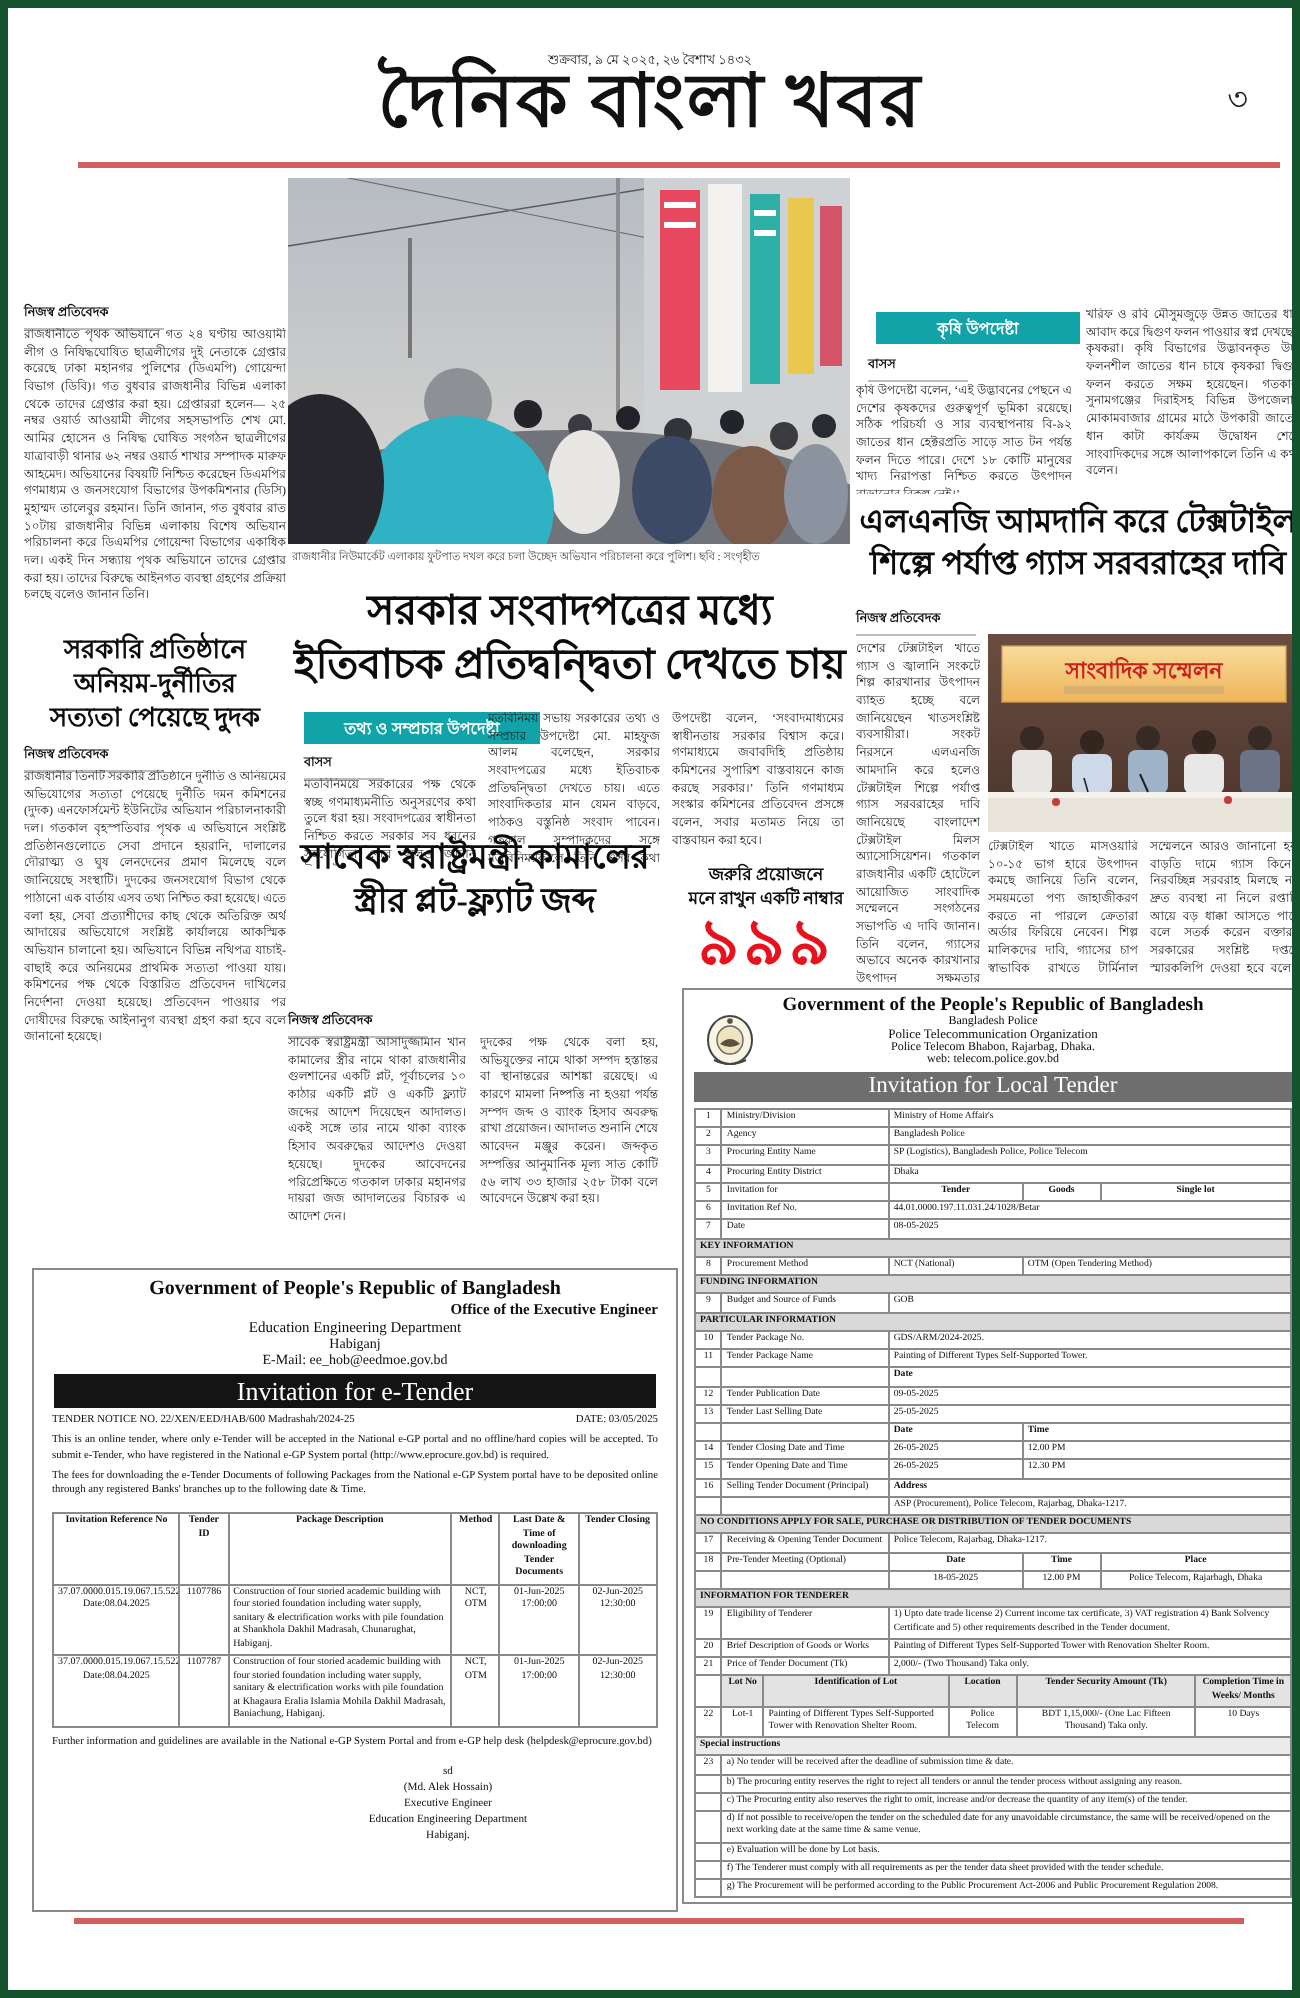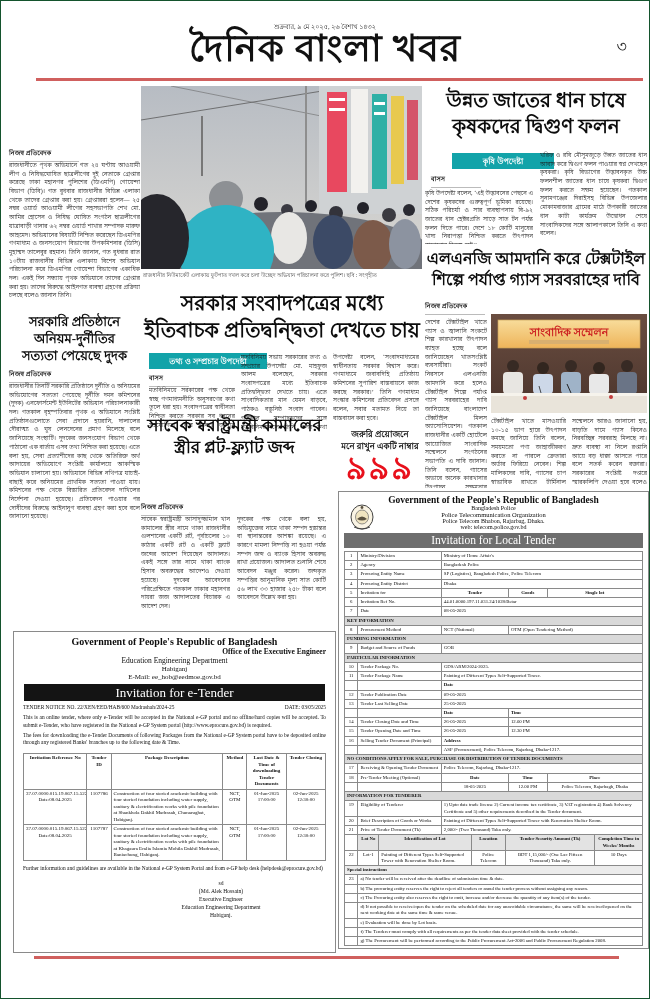--- a/index.html
+++ b/index.html
@@ -1,17 +1,17 @@
 <!DOCTYPE html>
 <html><head>
 <meta charset="utf-8">
 <style>
   html,body{margin:0;padding:0;background:#e9e9e9;}
   .page{position:relative;width:650px;height:999px;background:#fff;margin:0 auto;overflow:hidden;
-        font-family:"Liberation Serif",serif;color:#111;border:1px solid #14532d;box-sizing:border-box;}
+        font-family:"Liberation Serif",serif;color:#111;border:4px solid #14532d;box-sizing:border-box;}
   .abs{position:absolute;box-sizing:border-box;}
   .bn-h{font-weight:700;font-family:"Liberation Serif",serif;color:#0c0c0c;text-align:center;
         white-space:pre-line;line-height:1.32;}
   .bt{font-family:"Liberation Serif",serif;font-size:6px;line-height:1.45;text-align:justify;
       color:#1c1c1c;overflow:hidden;}
   .byline{font-weight:700;font-size:6.4px;color:#111;border-bottom:1px solid #bbb;
           padding-bottom:2px;font-family:"Liberation Serif",serif;}
   .tag{background:#12a3a9;color:#fff;font-weight:700;font-size:8px;display:flex;align-items:center;
        justify-content:center;font-family:"Liberation Sans",sans-serif;}
   .rule{background:#d0605e;}
@@ -85,23 +85,21 @@
       <ellipse cx="232" cy="160" rx="20" ry="26" fill="#7c5a4a"></ellipse>
       <ellipse cx="264" cy="158" rx="16" ry="25" fill="#8c93a0"></ellipse>
       <circle cx="85" cy="112" r="17" fill="#8d9094"></circle>
       <ellipse cx="85" cy="165" rx="48" ry="46" fill="#2fb3c4"></ellipse>
       <ellipse cx="16" cy="152" rx="32" ry="44" fill="#26262c"></ellipse>
       <rect x="60" y="30" width="2" height="60" fill="#777"></rect>
     </svg>
   </div>
   <div class="abs" style="top:271px;left:142px;width:278px;font-size:5.5px;color:#444;">রাজধানীর নিউমার্কেট এলাকায় ফুটপাত দখল করে চলা উচ্ছেদ অভিযান পরিচালনা করে পুলিশ। ছবি : সংগৃহীত</div>
 
-  <div class="abs bn-h" style="top:86px;left:424px;width:222px;font-size:20px;">উন্নত জাতের ধান চাষে
-কৃষকদের দ্বিগুণ ফলন</div>
-  <div class="abs tag" style="top:152px;left:451px;width:102px;height:16px;">কৃষি উপদেষ্টা</div>
+  <div class="abs tag" style="top:152px;left:434px;width:102px;height:16px;">কৃষি উপদেষ্টা</div>
   <div class="abs byline" style="top:173px;left:430px;width:50px;">বাসস</div>
   <div class="abs bt" style="top:150px;left:539px;width:107px;height:93px;">খরিফ ও রবি মৌসুমজুড়ে উন্নত জাতের ধান আবাদ করে দ্বিগুণ ফলন পাওয়ার স্বপ্ন দেখছেন কৃষকরা। কৃষি বিভাগের উদ্ভাবনকৃত উচ্চ ফলনশীল জাতের ধান চাষে কৃষকরা দ্বিগুণ ফলন করতে সক্ষম হয়েছেন। গতকাল সুনামগঞ্জের দিরাইসহ বিভিন্ন উপজেলার মোকামবাজার গ্রামের মাঠে উপকারী জাতের ধান কাটা কার্যক্রম উদ্বোধন শেষে সাংবাদিকদের সঙ্গে আলাপকালে তিনি এ কথা বলেন।</div>
   <div class="abs bt" style="top:188px;left:424px;width:108px;height:55px;">কৃষি উপদেষ্টা বলেন, ‘এই উদ্ভাবনের পেছনে এ দেশের কৃষকদের গুরুত্বপূর্ণ ভূমিকা রয়েছে। সঠিক পরিচর্যা ও সার ব্যবস্থাপনায় বি-৯২ জাতের ধান হেক্টরপ্রতি সাড়ে সাত টন পর্যন্ত ফলন দিতে পারে। দেশে ১৮ কোটি মানুষের খাদ্য নিরাপত্তা নিশ্চিত করতে উৎপাদন বাড়ানোর বিকল্প নেই।’</div>
 
   <div class="abs bn-h" style="top:247px;left:424px;width:222px;font-size:16px;">এলএনজি আমদানি করে টেক্সটাইল
 শিল্পে পর্যাপ্ত গ্যাস সরবরাহের দাবি</div>
   <div class="abs" style="top:300px;left:424px;width:62px;height:187px;">
     <div class="byline" style="width:60px;">নিজস্ব প্রতিবেদক</div>
     <div class="bt" style="height:170px;margin-top:3px;">দেশের টেক্সটাইল খাতে গ্যাস ও জ্বালানি সংকটে শিল্প কারখানার উৎপাদন ব্যাহত হচ্ছে বলে জানিয়েছেন খাতসংশ্লিষ্ট ব্যবসায়ীরা। সংকট নিরসনে এলএনজি আমদানি করে হলেও টেক্সটাইল শিল্পে পর্যাপ্ত গ্যাস সরবরাহের দাবি জানিয়েছে বাংলাদেশ টেক্সটাইল মিলস অ্যাসোসিয়েশন। গতকাল রাজধানীর একটি হোটেলে আয়োজিত সাংবাদিক সম্মেলনে সংগঠনের সভাপতি এ দাবি জানান। তিনি বলেন, গ্যাসের অভাবে অনেক কারখানার উৎপাদন সক্ষমতার অর্ধেকে নেমে এসেছে।</div>
   </div>

